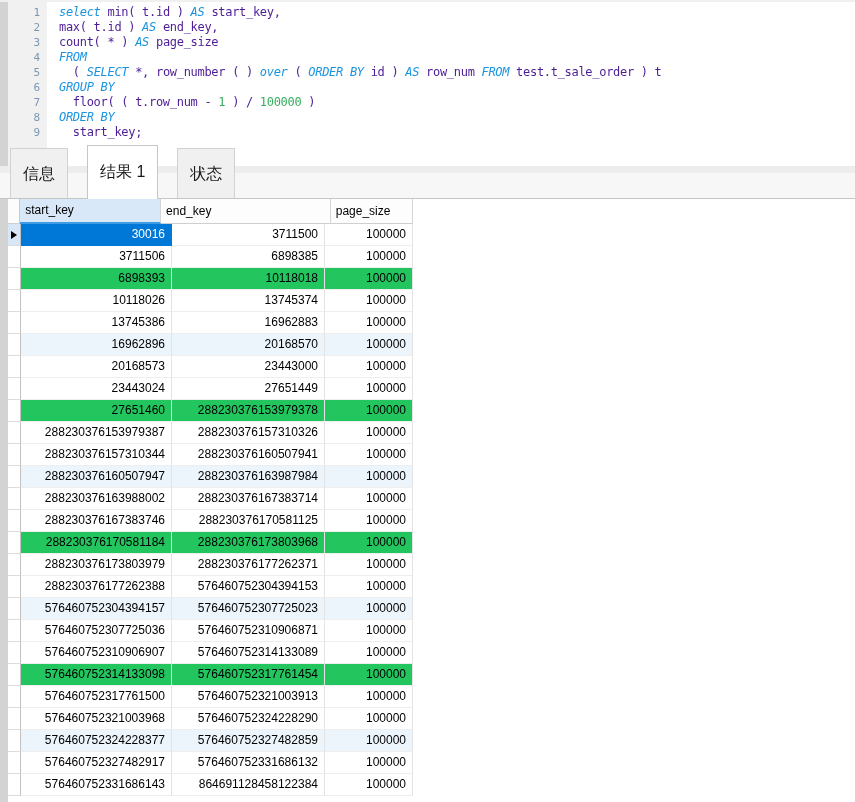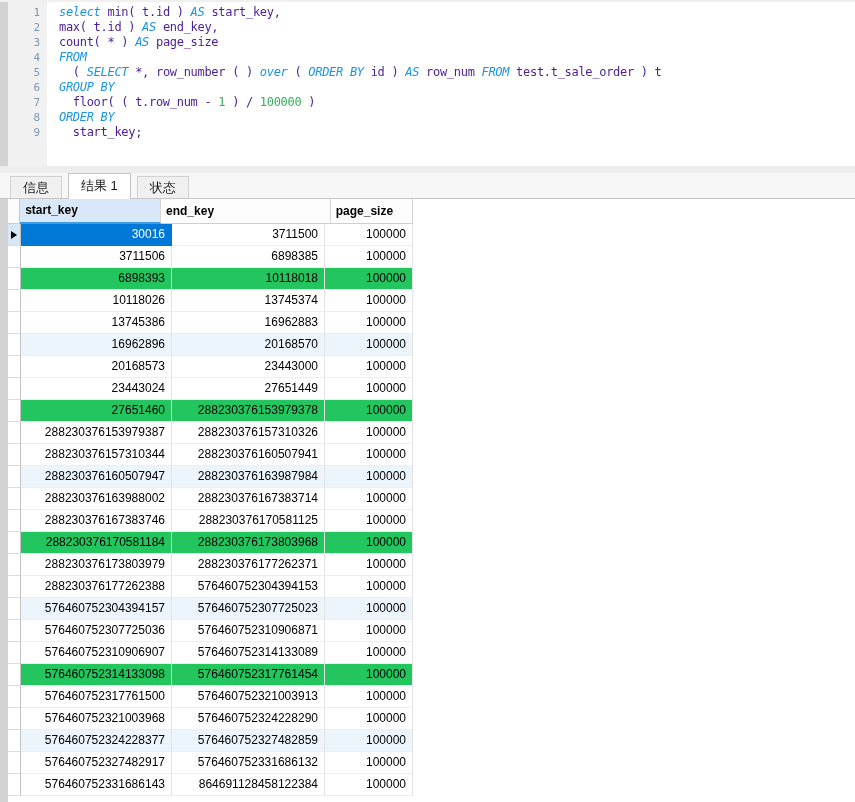--- a/index.html
+++ b/index.html
@@ -18,25 +18,25 @@
   .ed-line{height:15px;line-height:15px;font-family:"DejaVu Sans Mono","Liberation Mono",monospace;font-size:12px;white-space:pre;}
   .ed-line .ln{display:inline-block;width:32px;text-align:right;padding-right:7px;color:#7b97b3;font-size:11px;}
   .ed-line .code{padding-left:12px;letter-spacing:-0.3px;}
   .ed-line .k{color:#1b94e0;font-style:italic;}
   .ed-line .n{color:#36ad5c;}
   .ed-line .p{color:#4c1d95;}
   
   .splitter{position:absolute;top:166px;left:0;width:855px;height:7px;background:#ededed;}
   
   .tabbar{position:absolute;top:173px;left:0;width:855px;height:26px;background:#f7f7f7;border-bottom:1px solid #c6c6c6;box-sizing:border-box;display:flex;align-items:flex-end;padding-left:10px;}
-  .tab{height:21px;line-height:21px;padding:0 12px;font-size:13px;color:#1a1a1a;background:#f0f0f0;border:1px solid #d2d2d2;border-bottom:none;margin-right:6px;}
+  .tab{height:21px;line-height:21px;padding:14px 12px;font-size:16px;color:#1a1a1a;background:#f0f0f0;border:1px solid #d2d2d2;border-bottom:none;margin-right:19px;}
   .tab.active{background:#ffffff;height:25px;line-height:24px;border-color:#c6c6c6;margin-bottom:-1px;}
   
   .grid{position:absolute;top:199px;left:8px;width:405px;}
-  .g-header{display:flex;height:25px;font-weight:bold;}
+  .g-header{display:flex;height:25px;}
   .gh-gutter{box-sizing:border-box;width:13px;background:#fcfcfc;border-right:1px solid #c9c9c9;border-bottom:1px solid #cfcfcf;}
   .g-hcell{box-sizing:border-box;font-size:12px;line-height:24px;padding-left:5px;color:#000;background:#fdfdfd;border-right:1px solid #d6d6d6;border-bottom:1px solid #cfcfcf;}
   .g-hcell.c0{width:151px;}
   .g-hcell.c1{width:182px;}
   .g-hcell.c2{width:88px;}
   .g-hcell.sel-header{background:#d9e8f8;border-bottom:2px solid #3f9be4;line-height:23px;}
   .g-row{display:flex;height:22px;}
   .g-gutter{box-sizing:border-box;width:13px;background:#ffffff;border-right:1px solid #c2c2c2;border-bottom:1px solid #dcdcdc;position:relative;}
   .g-gutter.sel-gutter{background:#d7e7f7;}
   .tri{position:absolute;left:3px;top:7px;width:0;height:0;border-left:6px solid #000;border-top:4px solid transparent;border-bottom:4px solid transparent;}

